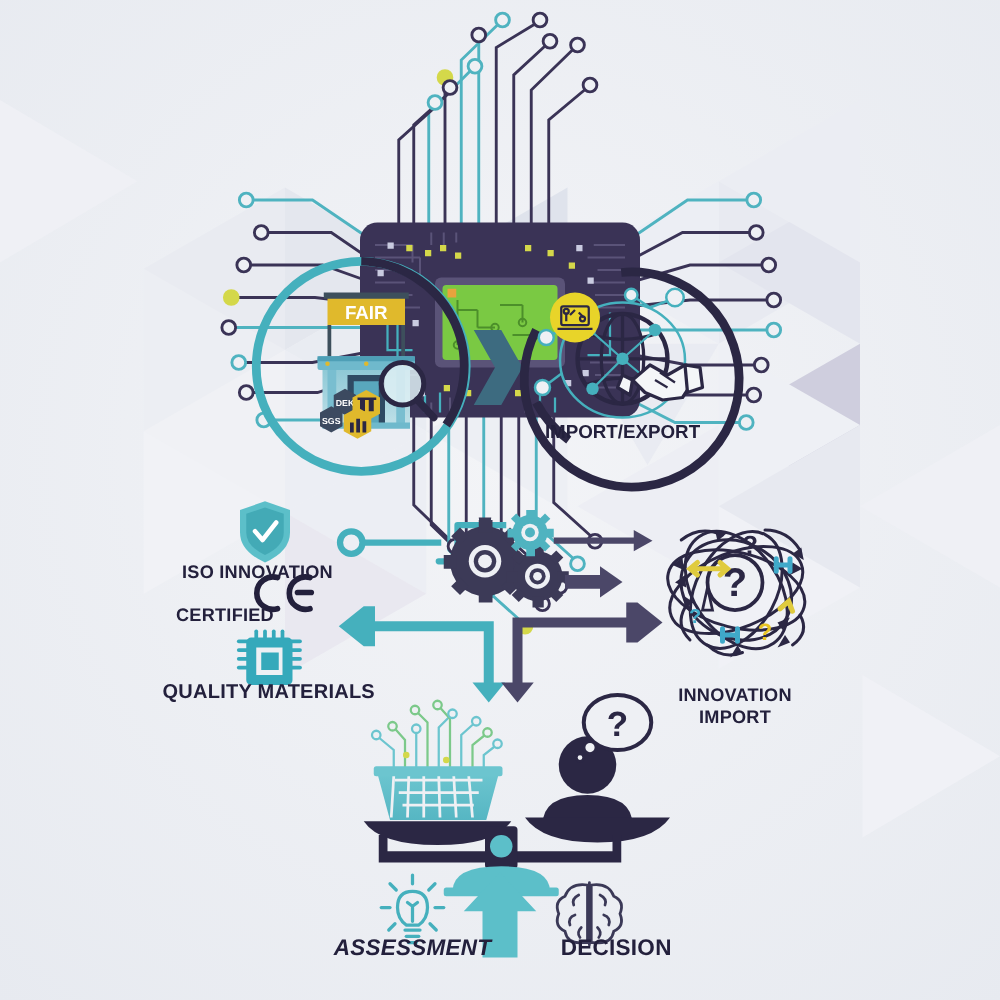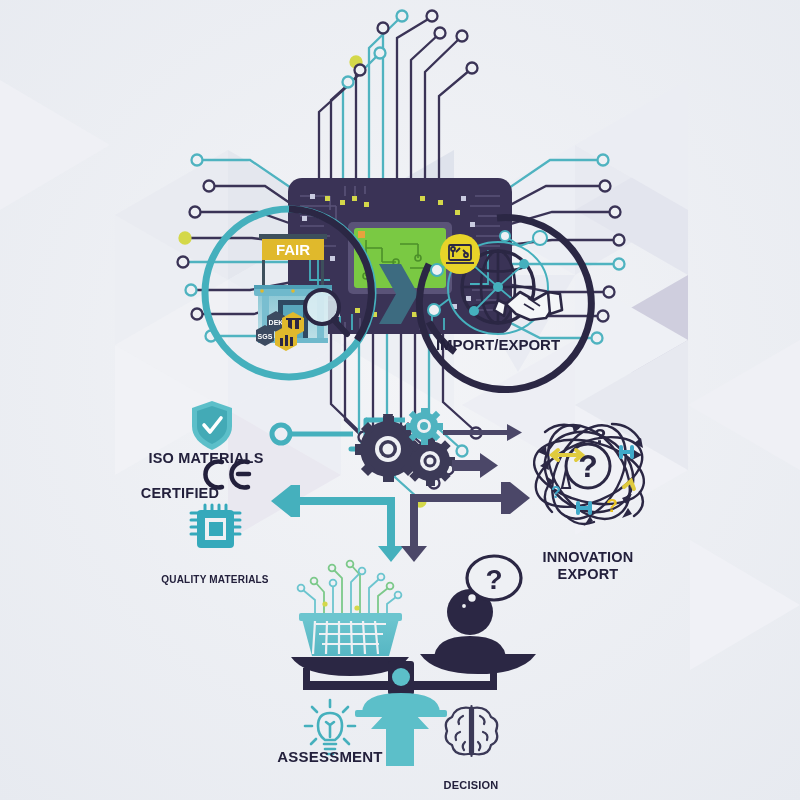--- a/index.html
+++ b/index.html
@@ -583,28 +583,28 @@
       <path d="M465 742 Q461 746 464 750"></path>
       <path d="M480 716 Q486 719 484 724"></path>
       <path d="M483 732 Q489 734 487 740"></path>
       <path d="M478 742 Q482 746 479 750"></path>
     </g>
   </g>
 
 </svg>
 
 
-<div class="lbl ctr" style="left:206px;top:450px;font-size:14.5px;">ISO MATERIALS</div>
+<div class="lbl ctr" style="left:206px;top:450px;font-size:14.5px;">ISO INNOVATION</div>
 
 <div class="lbl ctr" style="left:180px;top:485px;font-size:14.5px;">CERTIFIED</div>
 
-<div class="lbl ctr" style="left:215px;top:574px;font-size:10px;">QUALITY MATERIALS</div>
+<div class="lbl ctr" style="left:215px;top:545px;font-size:16px;">QUALITY MATERIALS</div>
 
 <div class="lbl ctr" style="left:588px;top:549px;font-size:14.5px;line-height:17px;">
   <div>INNOVATION</div>
-  <div>EXPORT</div>
+  <div>IMPORT</div>
 </div>
 
-<div class="lbl ctr" style="left:330px;top:748px;font-size:15px;">ASSESSMENT</div>
-
-<div class="lbl ctr" style="left:471px;top:748px;font-size:11px;margin-top:31px;">DECISION</div>
+<div class="lbl ctr" style="left:330px;top:748px;font-size:18px;font-style:italic;">ASSESSMENT</div>
+
+<div class="lbl ctr" style="left:493px;top:748px;font-size:18px;">DECISION</div>
 
 </div>
 
 </body></html>

